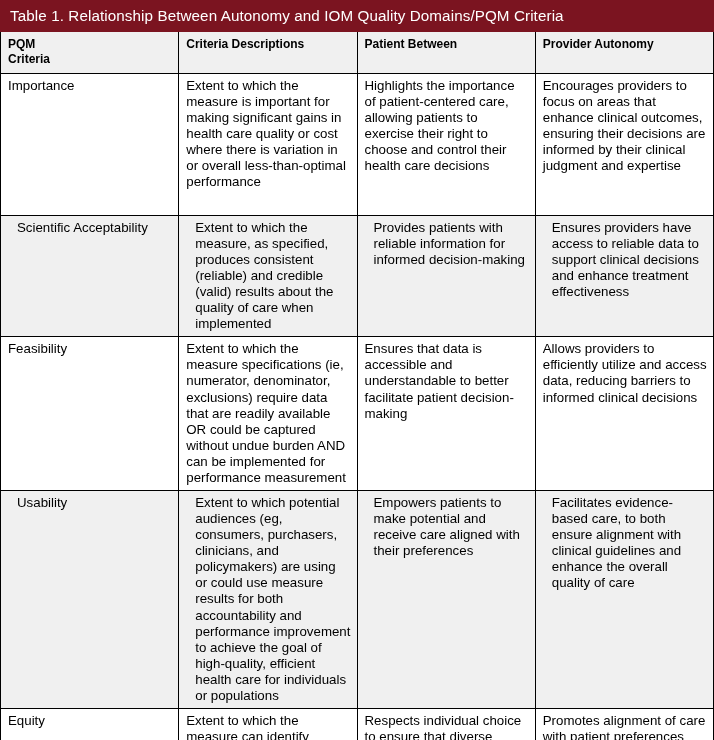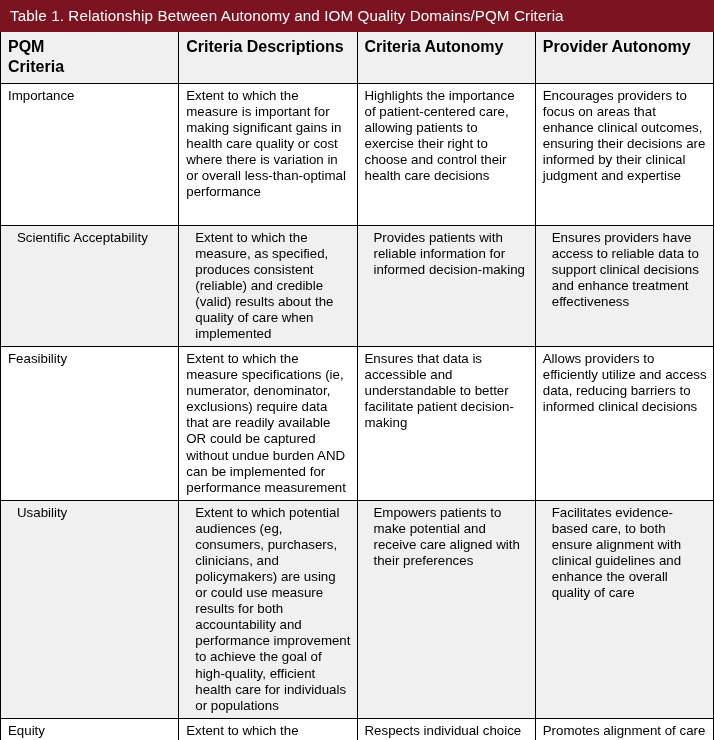--- a/index.html
+++ b/index.html
@@ -41,21 +41,21 @@
     font-weight: normal;
     padding: 6px 8px 7px 9px;
     border: 1px solid #7b1420;
     line-height: 1.15;
     letter-spacing: 0.1px;
   }
   
   tr.col-header-row th {
     background: #f0f0f0;
     font-weight: bold;
-    font-size: 16px;
+    font-size: 12px;
     padding: 5px 6px 6px 7px;
     line-height: 1.22;
   }
   tr.body-row.shade td {
     background: #f0f0f0;
     padding-left: 16px;
   }
   tr.body-row.plain td {
     background: #ffffff;
   }
@@ -82,21 +82,21 @@
       </tr>
       <tr class="col-header-row">
         <th class="c1">
             <span class="cell-text">PQM
 Criteria</span>
           </th>
         <th class="c2">
             <span class="cell-text">Criteria Descriptions</span>
           </th>
         <th class="c3">
-            <span class="cell-text">Criteria Autonomy</span>
+            <span class="cell-text">Patient Between</span>
           </th>
         <th class="c4">
             <span class="cell-text">Provider Autonomy</span>
           </th>
       </tr>
 
       <tr class="body-row plain r1">
         <td class="c1">Importance</td>
         <td class="c2">Extent to which the measure is important for making significant gains in health care quality or cost where there is variation in or overall less-than-optimal performance</td>
         <td class="c3">Highlights the importance of patient-centered care, allowing patients to exercise their right to choose and control their health care decisions</td>

